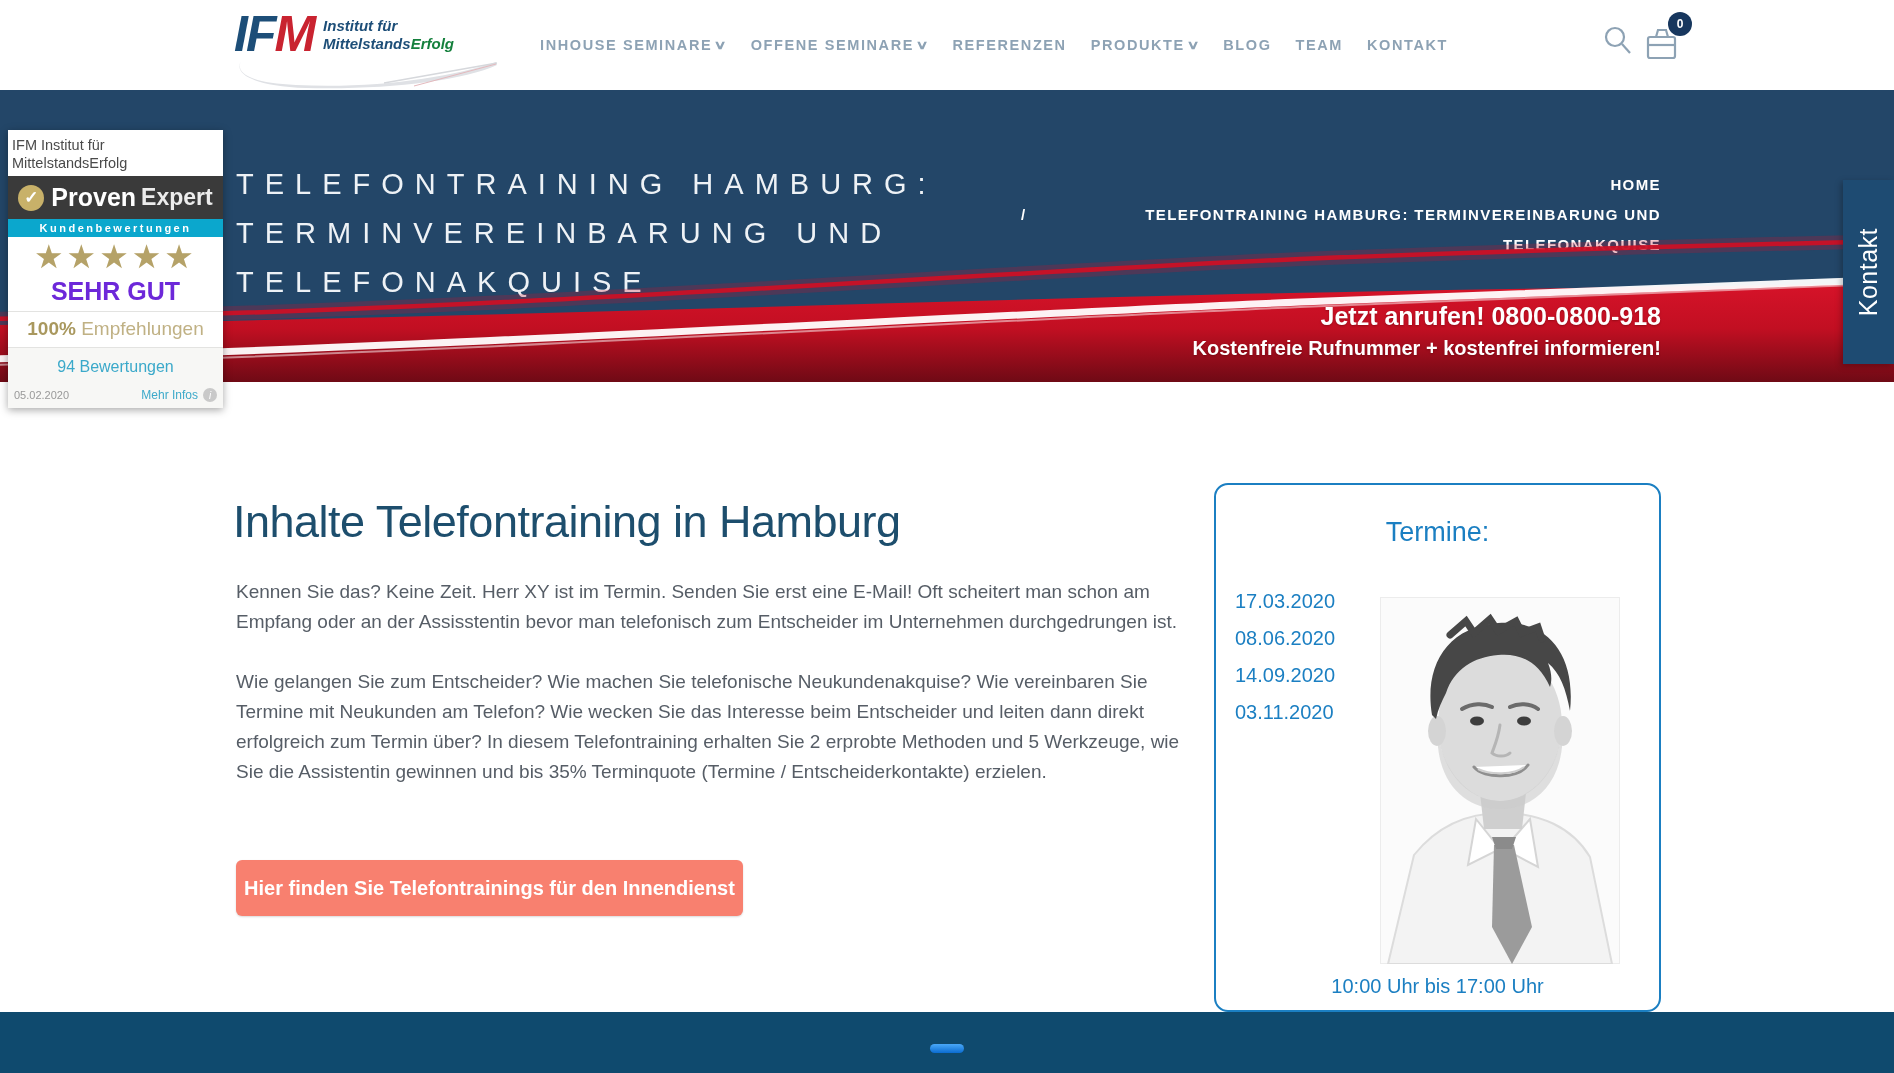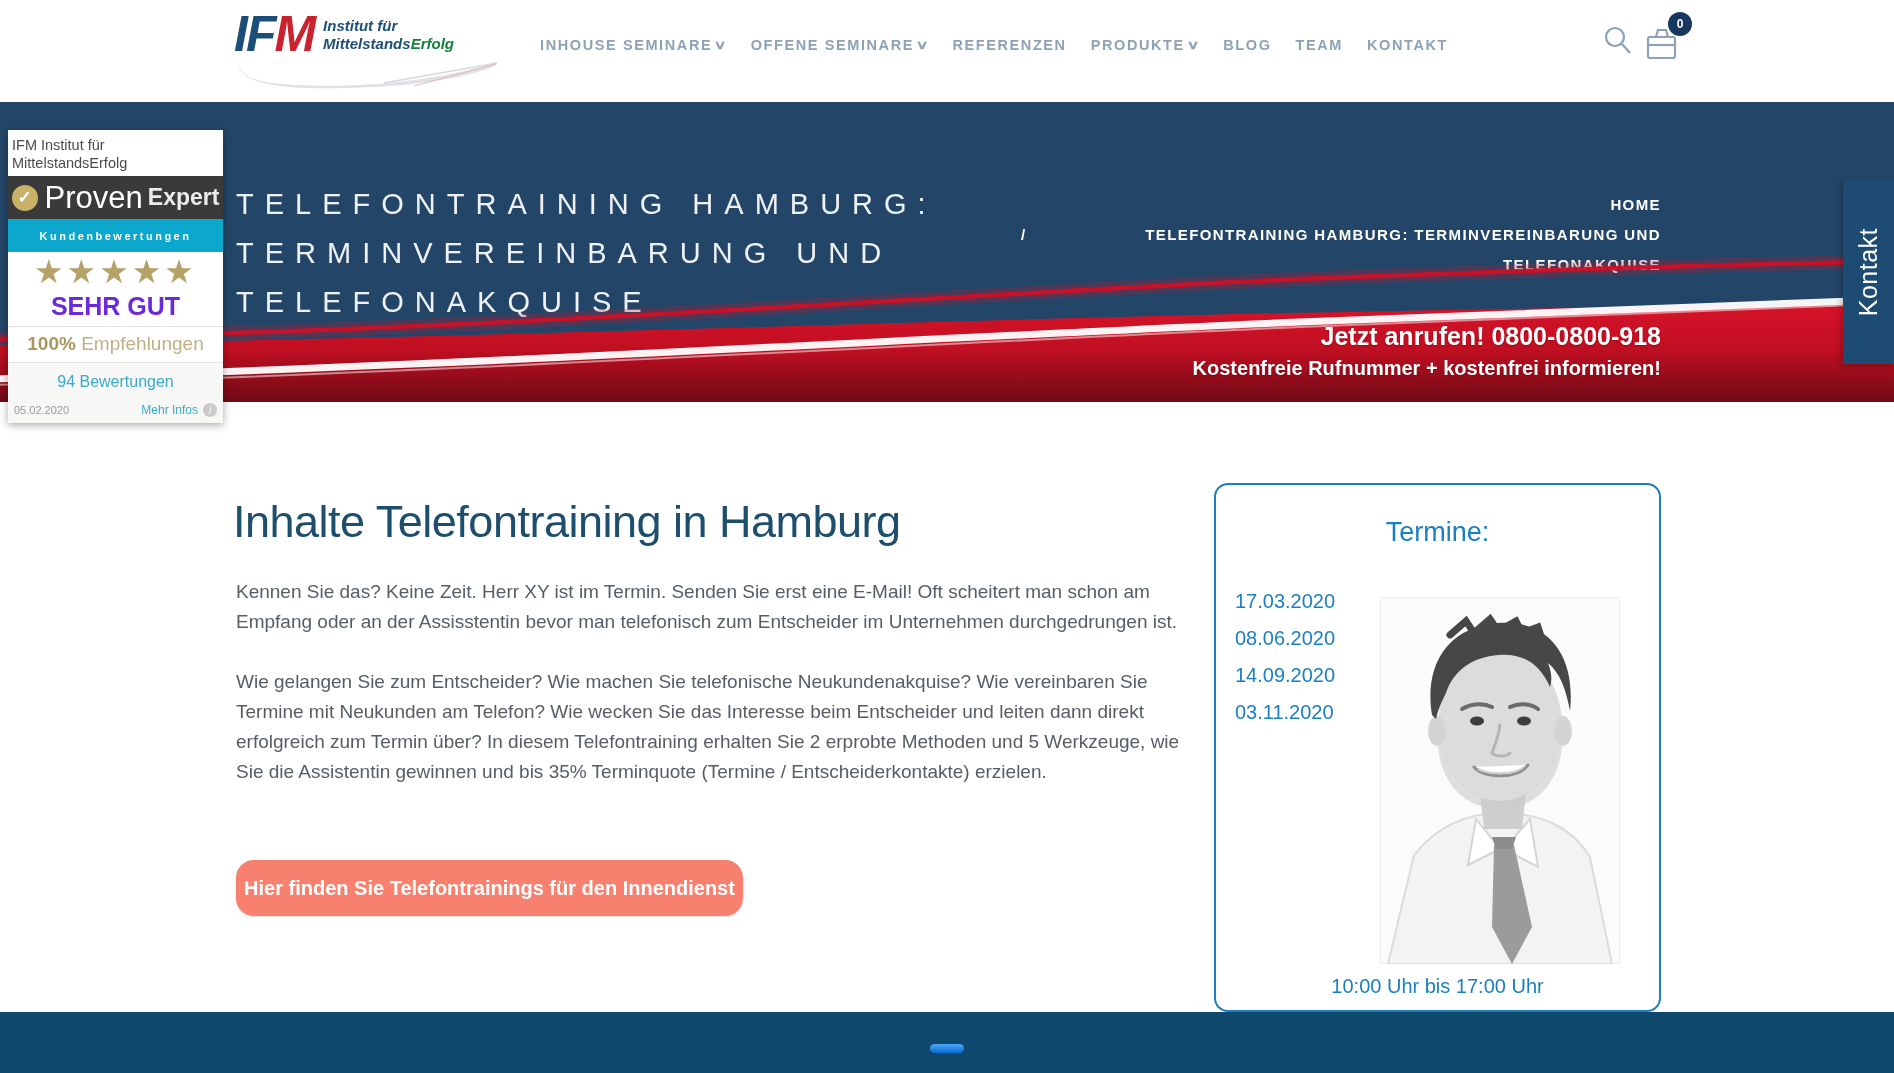--- a/index.html
+++ b/index.html
@@ -18,21 +18,21 @@
   .logo-swoosh{position:absolute;left:0px;top:52px;}
   .nav{position:absolute;left:540px;top:0;height:90px;display:flex;align-items:center;gap:24px;}
   .nav-item{color:#8da2b4;font-size:14.5px;font-weight:bold;letter-spacing:1.6px;white-space:nowrap;cursor:pointer;}
   .chev{display:inline-block;font-size:12px;margin-left:4px;transform:scaleX(1.5);vertical-align:1px;}
   .hdr-icons{position:absolute;left:1602px;top:24px;display:flex;align-items:flex-start;}
   .icon-btn{position:relative;cursor:pointer;margin-right:10px;}
   .cart-badge{position:absolute;right:-12px;top:-12px;width:24px;height:24px;border-radius:50%;
               background:#17375e;color:#fff;font-size:12px;font-weight:bold;display:flex;align-items:center;justify-content:center;}
 
   
-  .hero{position:absolute;left:0;top:102px;width:1894px;height:300px;background:#234668;z-index:0;}
+  .hero{position:absolute;left:0;top:82px;width:1894px;height:300px;background:#234668;z-index:0;}
   .hero-title{position:absolute;left:236px;top:78px;color:#eef2f6;font-size:29px;font-weight:300;
               letter-spacing:11px;line-height:49px;white-space:nowrap;}
   .breadcrumb{position:absolute;right:233px;top:88px;width:640px;text-align:right;color:#fff;
               font-size:15px;font-weight:bold;letter-spacing:1.4px;line-height:30px;}
   .breadcrumb .home{cursor:pointer;}
   .breadcrumb .slash{margin-right:38px;float:left;}
   .ribbon-svg{position:absolute;left:0;bottom:0;width:1894px;height:175px;}
   .ribbon-text{position:absolute;right:233px;top:218px;text-align:right;color:#fff;z-index:2;
                text-shadow:0 1px 2px rgba(60,0,0,.35);}
   .ribbon-text .l1{font-size:25px;font-weight:bold;line-height:33px;}
@@ -43,43 +43,43 @@
                display:flex;align-items:center;justify-content:center;cursor:pointer;box-shadow:-2px 2px 6px rgba(0,0,0,.25);}
   .kontakt-tab span{writing-mode:vertical-rl;transform:rotate(180deg);color:#fff;font-size:25px;font-weight:300;letter-spacing:.5px;}
 
   
   .pe{position:absolute;left:8px;top:130px;width:215px;background:#fff;z-index:5;
       box-shadow:0 2px 8px rgba(0,0,0,.35);font-family:"Liberation Sans",sans-serif;}
   .pe-company{padding:6px 4px 4px;font-size:14.5px;line-height:18px;color:#4a4a4a;}
   .pe-brandbar{height:43px;background:#3a3a3a;display:flex;align-items:center;justify-content:center;}
   .pe-check{width:26px;height:26px;border-radius:50%;background:#c8b169;color:#fff;font-size:17px;font-weight:bold;
             display:flex;align-items:center;justify-content:center;margin-right:7px;}
-  .pe-brand-b{color:#fff;font-weight:normal;font-size:31px;}
+  .pe-brand-b{color:#fff;font-weight:bold;font-size:25px;}
   .pe-brand-l{color:#ececec;font-weight:700;font-size:23px;margin-left:5px;}
-  .pe-cyanbar{height:33px;background:#0ba7cd;color:#fff;font-size:11px;font-weight:bold;letter-spacing:2.5px;
+  .pe-cyanbar{height:18px;background:#0ba7cd;color:#fff;font-size:11px;font-weight:bold;letter-spacing:2.5px;
               display:flex;align-items:center;justify-content:center;}
   .pe-stars{text-align:center;color:#b5a268;font-size:33px;letter-spacing:3px;line-height:40px;height:40px;}
   .pe-rating{text-align:center;color:#6d28d9;font-size:25px;font-weight:bold;line-height:28px;padding-bottom:6px;}
   .pe-emp{border-top:1px solid #e3e3e1;text-align:center;font-size:19px;padding:6px 0 7px;background:#fff;}
   .pe-emp .pct{color:#a9985e;font-weight:bold;}
   .pe-emp .lbl{color:#c0b184;}
   .pe-bottom{background:#f7f7f5;border-top:1px solid #e3e3e1;padding:10px 6px 6px;}
   .pe-reviews{text-align:center;color:#3ba9ca;font-size:16px;cursor:pointer;}
   .pe-foot{display:flex;justify-content:space-between;align-items:center;margin-top:12px;}
   .pe-date{color:#999;font-size:11px;}
   .pe-more{color:#3ba9ca;font-size:12px;cursor:pointer;display:flex;align-items:center;}
   .pe-info{width:14px;height:14px;border-radius:50%;background:#c9c9c9;color:#fff;font-size:10px;font-style:italic;
            display:inline-flex;align-items:center;justify-content:center;margin-left:5px;}
 
   
   .h1{position:absolute;left:233px;top:466px;font-size:45px;font-weight:300;color:#1d4e6d;letter-spacing:-.5px;}
   .para{position:absolute;left:236px;width:952px;font-size:19px;line-height:30px;color:#565d66;}
   .p1{top:558px;}
   .p2{top:648px;}
-  .cta{position:absolute;left:236px;top:860px;width:507px;height:56px;background:#f8806f;border:none;border-radius:18px;
+  .cta{position:absolute;left:236px;top:860px;width:507px;height:56px;background:#f8806f;border:none;border-radius:6px;
        color:#fff;font-size:20px;font-weight:bold;font-family:"Liberation Sans",sans-serif;cursor:pointer;
        box-shadow:0 1px 2px rgba(0,0,0,.15);}
 
   
   .card{position:absolute;left:1214px;top:483px;width:447px;height:529px;border:2px solid #1b7fc2;border-radius:14px;
         background:#fff;z-index:1;}
   .card-title{position:absolute;left:0;right:0;top:32px;text-align:center;color:#1b7fc2;font-size:27px;font-weight:400;}
   .card-dates{position:absolute;left:19px;top:106px;}
   .card-date{color:#1b7fc2;font-size:20px;line-height:20px;margin-bottom:17px;cursor:pointer;}
   .card-photo{position:absolute;left:164px;top:112px;width:240px;height:367px;}

